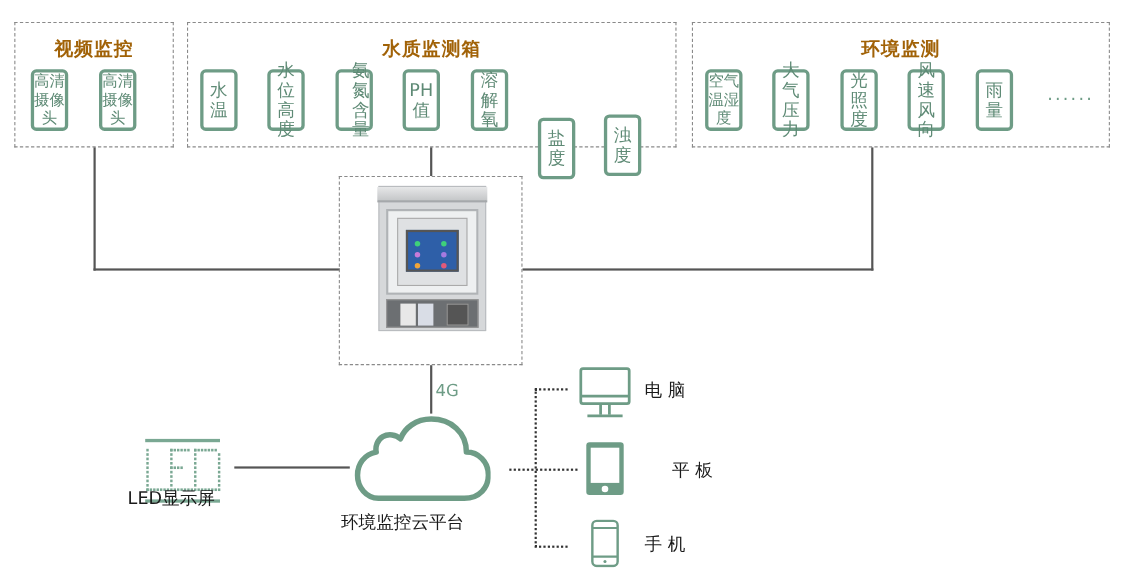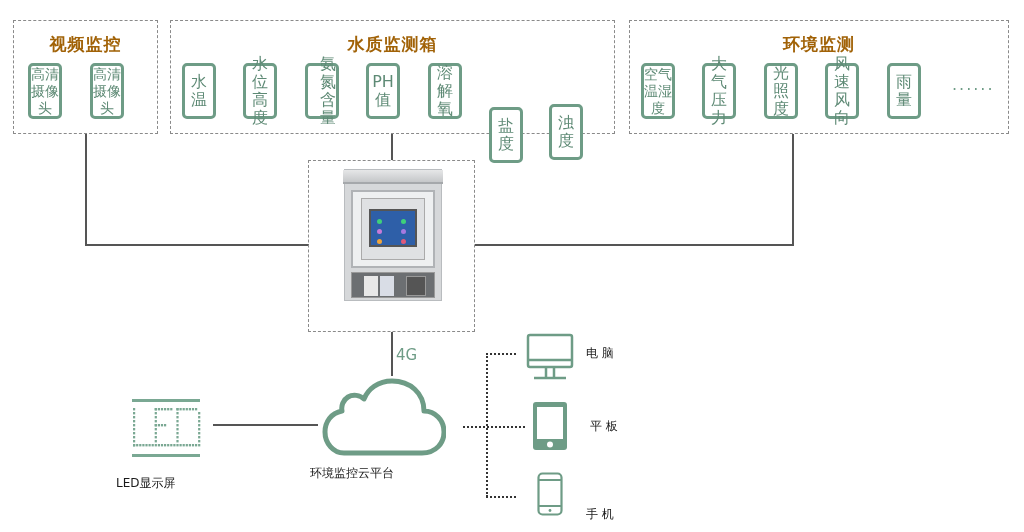--- a/index.html
+++ b/index.html
@@ -24,21 +24,21 @@
   .cabinet { position: absolute; left: 35px; top: 8px; width: 98px; height: 132px; background: #d6d8da; border: 1px solid #b9bcbf; }
   .cab-top { position: absolute; left: -2px; right: -2px; top: 0; height: 14px; background: linear-gradient(#e6e7e8, #c5c7c9); border-bottom: 2px solid #a5a8ab; }
   .cab-door { position: absolute; left: 6px; right: 6px; top: 20px; height: 78px; background: #eef0f1; border: 2px solid #b0b3b6; }
   .cab-panel { position: absolute; left: 8px; right: 8px; top: 6px; bottom: 6px; background: #dfe1e3; border: 1px solid #aaa; }
   .cab-screen { position: absolute; left: 7px; right: 7px; top: 10px; bottom: 12px; background: #2e5fa8; border: 2px solid #555; }
   .cab-dot { position: absolute; width: 5px; height: 5px; border-radius: 50%; }
   .cab-lower { position: absolute; left: 6px; right: 6px; top: 102px; height: 26px; background: #6c6f72; border: 1px solid #999; }
   .cab-breaker { position: absolute; top: 3px; width: 14px; height: 20px; background: #e8e8e8; }
   .box-label { position: absolute; left: 0; right: 0; top: 145px; text-align: center; font-size: 16px; color: #111; }
 
-  .label { position: absolute; font-size: 12px; color: #1a1a1a; white-space: nowrap; }
+  .label { position: absolute; font-size: 16px; color: #1a1a1a; white-space: nowrap; }
   .label-4g { position: absolute; color: #6e9c86; font-size: 15px; }
 
   .dot-h { position: absolute; height: 0; border-top: 2px dotted #333; }
   .dot-v { position: absolute; width: 0; border-left: 2px dotted #333; }
 </style>
 </head>
 <body>
 
 <div class="group" id="video-group" style="left:13px;top:20px;width:145px;height:114px;">
   <div class="group-title">视频监控</div>
@@ -194,42 +194,42 @@
       <rect x="68.10000000000001" y="15" width="2.2" height="2.4"></rect>
       <rect x="68.10000000000001" y="19" width="2.2" height="2.4"></rect>
       <rect x="68.10000000000001" y="23" width="2.2" height="2.4"></rect>
       <rect x="68.10000000000001" y="27" width="2.2" height="2.4"></rect>
       <rect x="68.10000000000001" y="31" width="2.2" height="2.4"></rect>
       <rect x="68.10000000000001" y="35" width="2.2" height="2.4"></rect>
       <rect x="68.10000000000001" y="39" width="2.2" height="2.4"></rect>
       <rect x="68.10000000000001" y="43" width="2.2" height="2.4"></rect>
     </g>
 </svg>
-<div class="label" style="left:116px;top:475px;">LED显示屏</div>
+<div class="label" style="left:116px;top:443px;">LED显示屏</div>
 
 <div class="dot-h" style="left:463px;top:426px;width:62px;"></div>
 <div class="dot-v" style="left:486px;top:353px;height:144px;"></div>
 <div class="dot-h" style="left:486px;top:353px;width:30px;"></div>
 <div class="dot-h" style="left:486px;top:496px;width:30px;"></div>
 
 <svg style="position:absolute;left:526px;top:333px;" width="48" height="48" viewBox="0 0 48 48">
   <rect x="2" y="2" width="44" height="32" rx="2" fill="none" stroke="#6e9c86" stroke-width="2.5"></rect>
   <line x1="2" y1="27" x2="46" y2="27" stroke="#6e9c86" stroke-width="2.5"></line>
   <line x1="20" y1="34" x2="20" y2="44" stroke="#6e9c86" stroke-width="2.5"></line>
   <line x1="28" y1="34" x2="28" y2="44" stroke="#6e9c86" stroke-width="2.5"></line>
   <line x1="8" y1="45" x2="40" y2="45" stroke="#6e9c86" stroke-width="2.5"></line>
 </svg>
 <div class="label" style="left:586px;top:345px;">电 脑</div>
 
 <svg style="position:absolute;left:532px;top:401px;" width="36" height="50" viewBox="0 0 36 50">
   <rect x="1" y="1" width="34" height="48" rx="3" fill="#6e9c86"></rect>
   <rect x="5" y="6" width="26" height="32" fill="#ffffff"></rect>
   <circle cx="18" cy="43.5" r="3" fill="#ffffff"></circle>
 </svg>
-<div class="label" style="left:590px;top:418px;">平 板</div>
+<div class="label" style="left:611px;top:418px;">平 板</div>
 
 <svg style="position:absolute;left:537px;top:472px;" width="26" height="44" viewBox="0 0 26 44">
   <rect x="1.5" y="1.5" width="23" height="41" rx="4" fill="none" stroke="#6e9c86" stroke-width="2.2"></rect>
   <line x1="1.5" y1="8" x2="24.5" y2="8" stroke="#6e9c86" stroke-width="2"></line>
   <line x1="1.5" y1="34" x2="24.5" y2="34" stroke="#6e9c86" stroke-width="2"></line>
   <circle cx="13" cy="38.5" r="1.4" fill="#6e9c86"></circle>
 </svg>
-<div class="label" style="left:586px;top:485px;margin-top:21px;">手 机</div>
+<div class="label" style="left:586px;top:485px;">手 机</div>
 
 </body></html>

